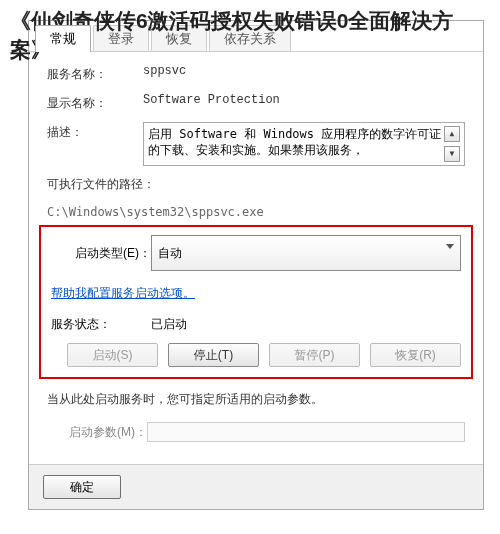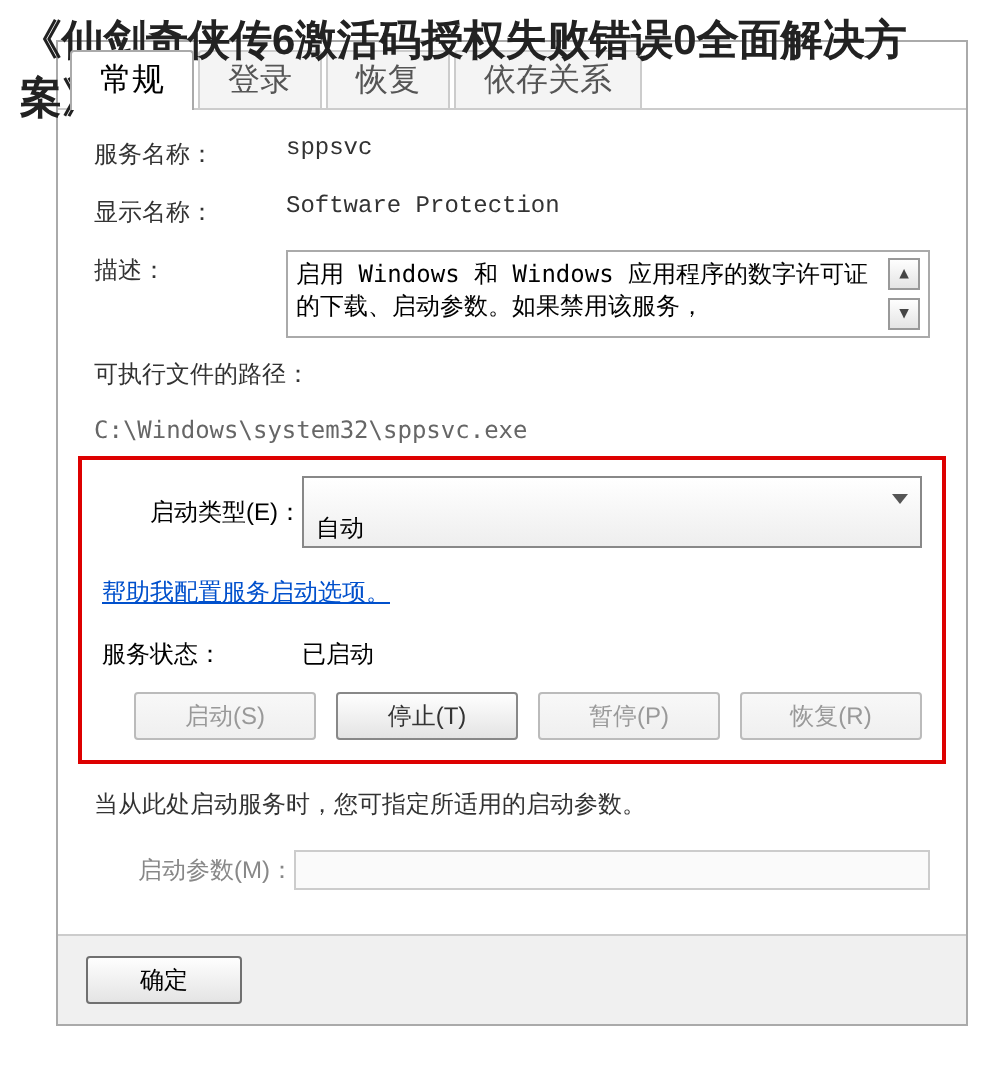--- a/index.html
+++ b/index.html
@@ -32,21 +32,21 @@
       background: #fff;
       border-bottom: 1px solid #ccc;
       padding: 4px 6px 0 6px;
       gap: 2px;
     }
     .tab {
       padding: 4px 14px 3px 14px;
       border: 1px solid #ccc;
       border-bottom: none;
       background: #f4f4f4;
-      font-size: 16px;
+      font-size: 13px;
       color: #555;
       border-radius: 2px 2px 0 0;
       position: relative;
     }
     .tab.active {
       background: #fff;
       color: #000;
       border-color: #aaa;
       z-index: 2;
       margin-bottom: -1px;
@@ -121,21 +121,21 @@
       align-items: center;
       margin-bottom: 10px;
     }
     .startup-label { width: 100px; text-align: right; }
     .select {
       flex: 1;
       height: 36px;
       border: 1px solid #888;
       background: linear-gradient(#fff,#eee);
       display: flex;
-      align-items: flex-end;
+      align-items: center;
       padding: 0 6px;
       font-size: 12px;
       position: relative;
     }
     .select::after {
       content: "";
       position: absolute;
       right: 6px;
       top: 8px;
       border-left: 4px solid transparent;
@@ -235,21 +235,21 @@
     </div>
 
     <div class="field-row">
       <div class="field-label">显示名称：</div>
       <div class="field-value">Software Protection</div>
     </div>
 
     <div class="field-row">
       <div class="field-label">描述：</div>
       <div class="desc-box">
-        <div class="desc-text">启用 Windows 和 Windows 应用程序的数字许可证的下载、启动参数。如果禁用该服务，</div>
+        <div class="desc-text">启用 Software 和 Windows 应用程序的数字许可证的下载、安装和实施。如果禁用该服务，</div>
         <div class="desc-arrows">
           <div class="arrow-btn">▲</div>
           <div class="arrow-btn">▼</div>
         </div>
       </div>
     </div>
 
     <div class="path-label">可执行文件的路径：</div>
     <div class="path-value">C:\Windows\system32\sppsvc.exe</div>
 

